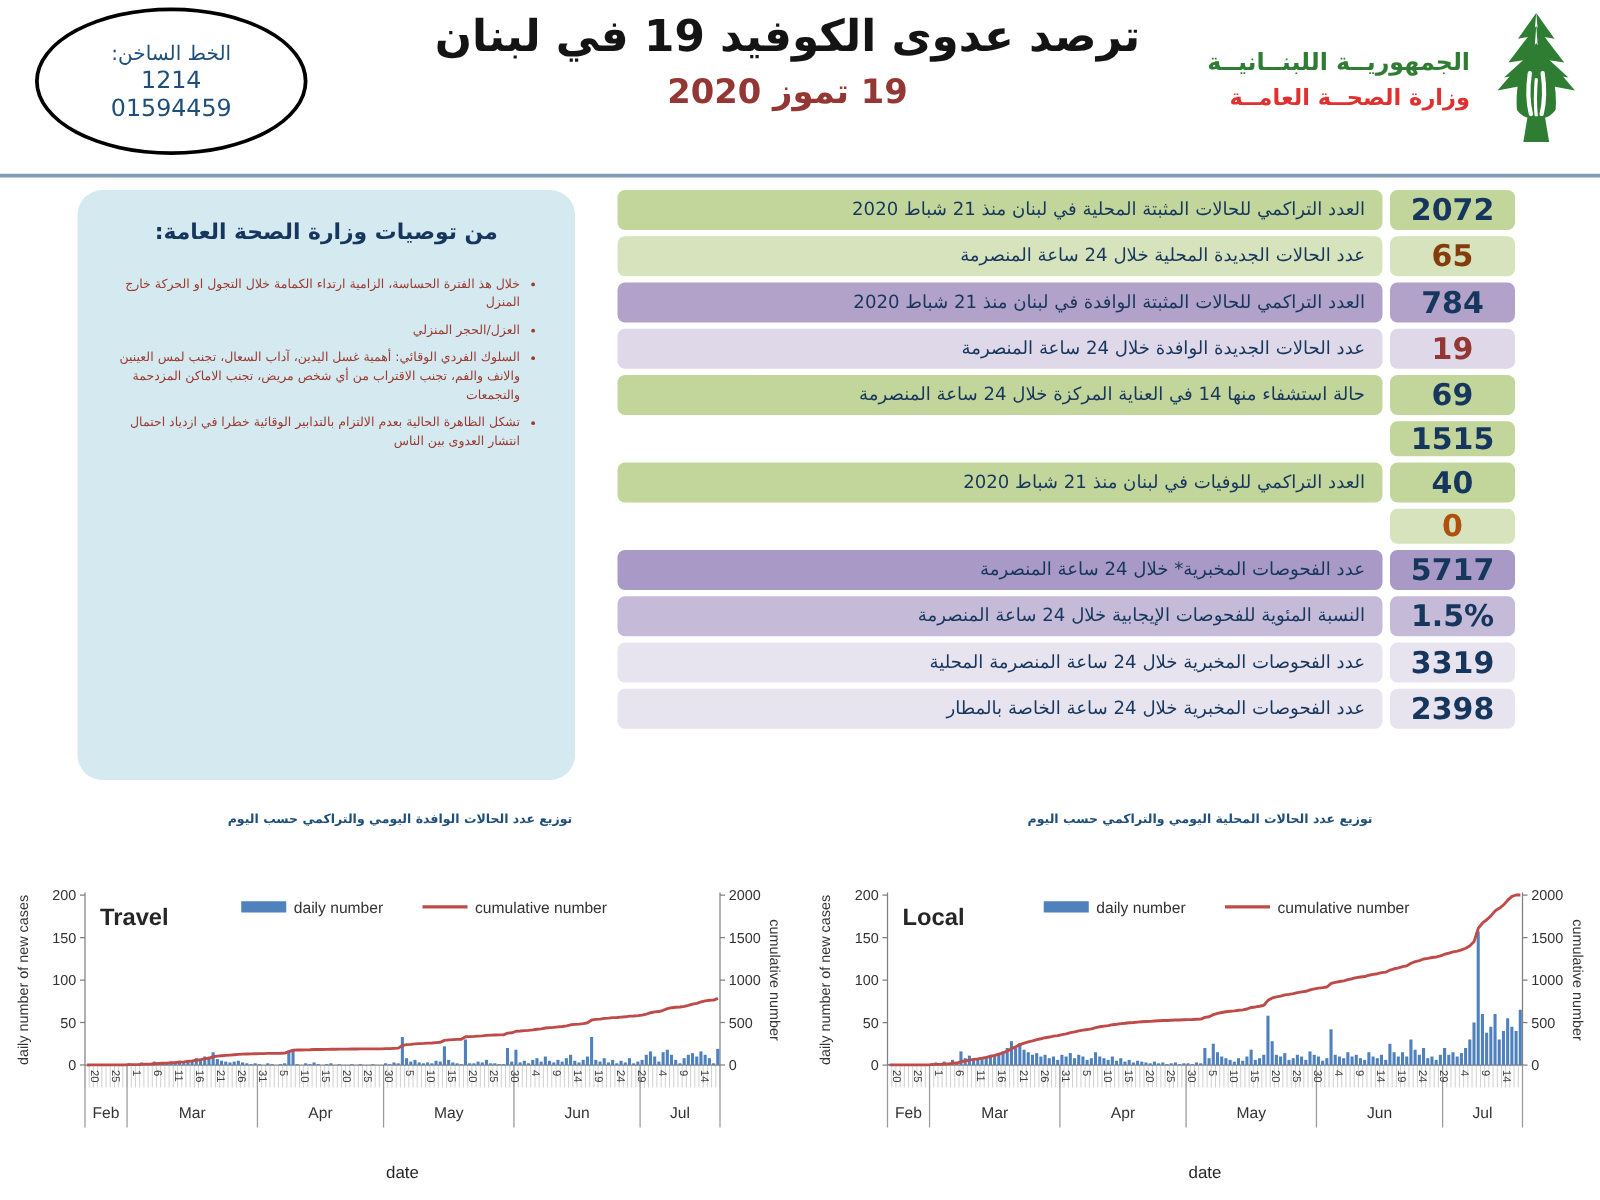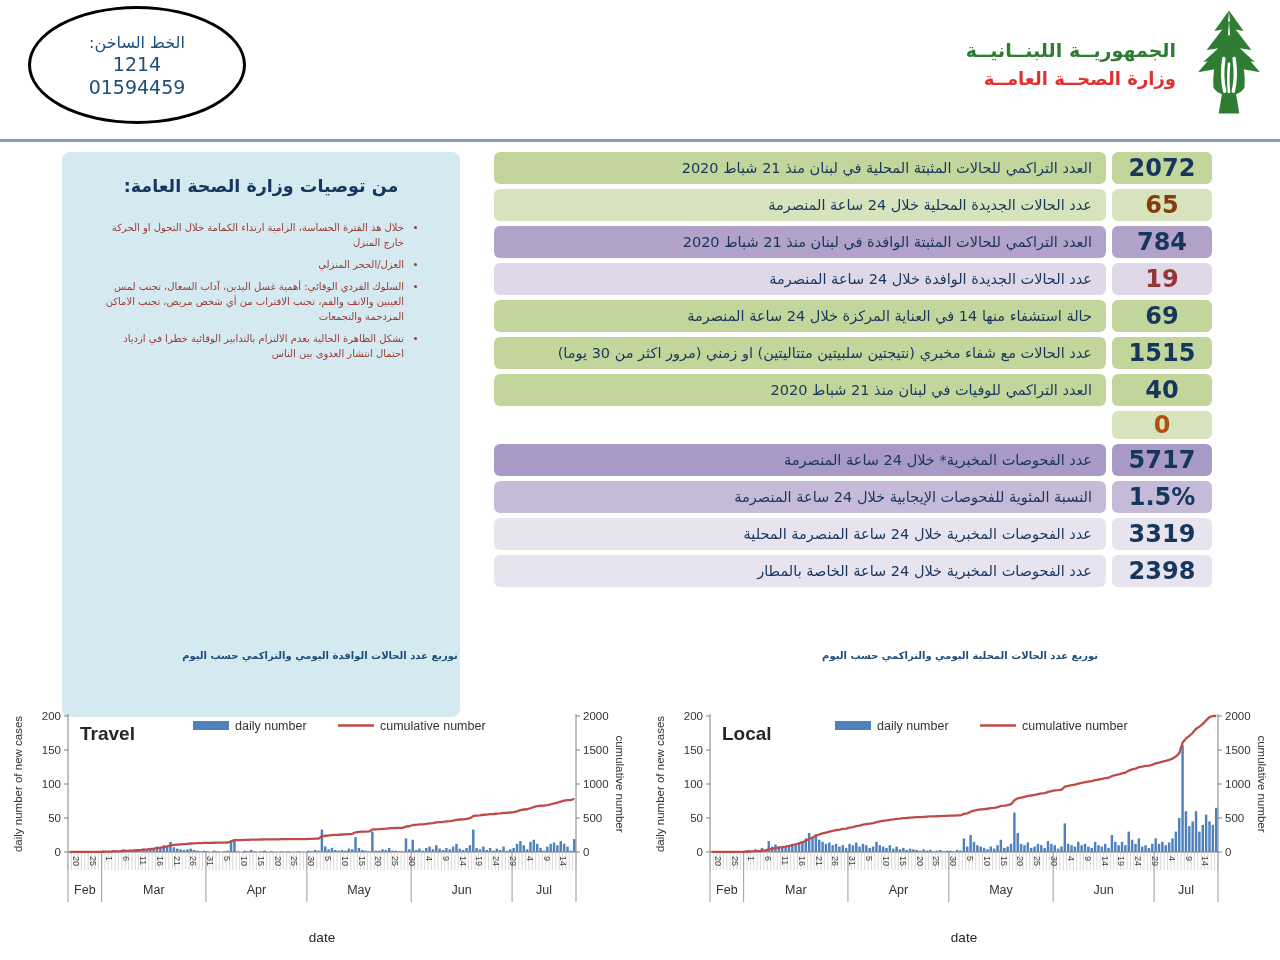--- a/index.html
+++ b/index.html
@@ -14,22 +14,22 @@
   .hotline .hl-num{font-size:19px;margin-top:1px;}
   .title-block{position:absolute;left:300px;width:660px;top:10px;text-align:center;}
   .title-line1{font-size:35px;color:#141414;font-weight:600;direction:rtl;}
   .title-line2{font-size:27px;color:#943634;font-weight:bold;margin-top:8px;direction:rtl;}
   .ministry{position:absolute;right:8px;top:8px;display:flex;align-items:center;gap:10px;}
   .ministry-text{text-align:right;line-height:1.5;}
   .ministry-l1{color:#2e7d33;font-weight:bold;font-size:19px;direction:rtl;}
   .ministry-l2{color:#e03131;font-weight:bold;font-size:18px;direction:rtl;}
   .header-sep{position:absolute;left:0;top:139px;width:1280px;height:3px;background:#7f9db9;}
   
-  .panel{position:absolute;left:62px;top:152px;width:398px;height:565px;background:#d4e9f0;
-         border-radius:8px;padding:24px 36px;box-sizing:border-box;}
+  .panel{position:absolute;left:62px;top:152px;width:398px;height:472px;background:#d4e9f0;
+         border-radius:20px;padding:24px 24px;box-sizing:border-box;}
   .panel-heading{text-align:center;font-weight:bold;font-size:17.5px;color:#17365d;
                  margin-bottom:24px;direction:rtl;}
   .panel ul{margin:0;padding:0 20px 0 0;direction:rtl;color:#9c3a31;font-size:10px;line-height:1.5;}
   .panel li{margin-bottom:7px;}
   
   .stats{position:absolute;left:494px;top:152px;width:718px;display:flex;flex-direction:column;gap:5px;}
   .trow{display:flex;gap:6px;direction:rtl;}
   .cell{border-radius:6px;}
   .val{width:100px;display:flex;align-items:center;justify-content:center;
        font-weight:bold;font-size:24px;color:#17365d;}
@@ -49,20 +49,24 @@
 <body>
 
 <div class="page">
 
   <div class="hotline">
     <div class="hl-label" dir="rtl">الخط الساخن:</div>
     <div class="hl-num">1214</div>
     <div class="hl-num">01594459</div>
   </div>
 
+  <div class="title-block">
+    <div class="title-line1">ترصد عدوى الكوفيد 19 في لبنان</div>
+    <div class="title-line2">19 تموز 2020</div>
+  </div>
 
   <div class="ministry">
     <div class="ministry-text">
       <div class="ministry-l1">الجمهوريــة اللبنــانيــة</div>
       <div class="ministry-l2">وزارة الصحــة العامــة</div>
     </div>
     <span>
       <svg width="86" height="108" viewBox="0 0 100 124">
         <polygon points="50,2 33,26 44,24 28,44 42,42 20,62 45,58" fill="#2e7d33"></polygon>
         <polygon points="50,2 67,26 56,24 72,44 58,42 80,62 55,58" fill="#2e7d33"></polygon>
@@ -105,21 +109,20 @@
     <div class="trow">
         <div class="cell val" style="background: rgb(222, 216, 232); color: rgb(148, 54, 52);">19</div>
         <div class="cell lbl" style="background: rgb(222, 216, 232);">عدد الحالات الجديدة  الوافدة خلال 24 ساعة المنصرمة</div>
       </div>
     <div class="trow">
         <div class="cell val" style="background: rgb(194, 214, 155); color: rgb(23, 54, 93);">69</div>
         <div class="cell lbl" style="background: rgb(194, 214, 155);">حالة استشفاء منها  14 في العناية المركزة خلال 24 ساعة المنصرمة</div>
       </div>
     <div class="trow">
         <div class="cell val" style="background: rgb(194, 214, 155); color: rgb(23, 54, 93);">1515</div>
-        <div class="cell lbl" style="background: rgb(194, 214, 155);">عدد الحالات مع شفاء مخبري (نتيجتين سلبيتين متتاليتين) او زمني (مرور اكثر من 30 يوما)</div>
       </div>
     <div class="trow">
         <div class="cell val" style="background: rgb(194, 214, 155); color: rgb(23, 54, 93);">40</div>
         <div class="cell lbl" style="background: rgb(194, 214, 155);">العدد التراكمي للوفيات في لبنان منذ 21 شباط  2020</div>
       </div>
     <div class="trow">
         <div class="cell val" style="background: rgb(214, 227, 188); color: rgb(176, 80, 15);">0</div>
       </div>
     <div class="trow">
         <div class="cell val" style="background: rgb(168, 153, 198); color: rgb(23, 54, 93);">5717</div>

